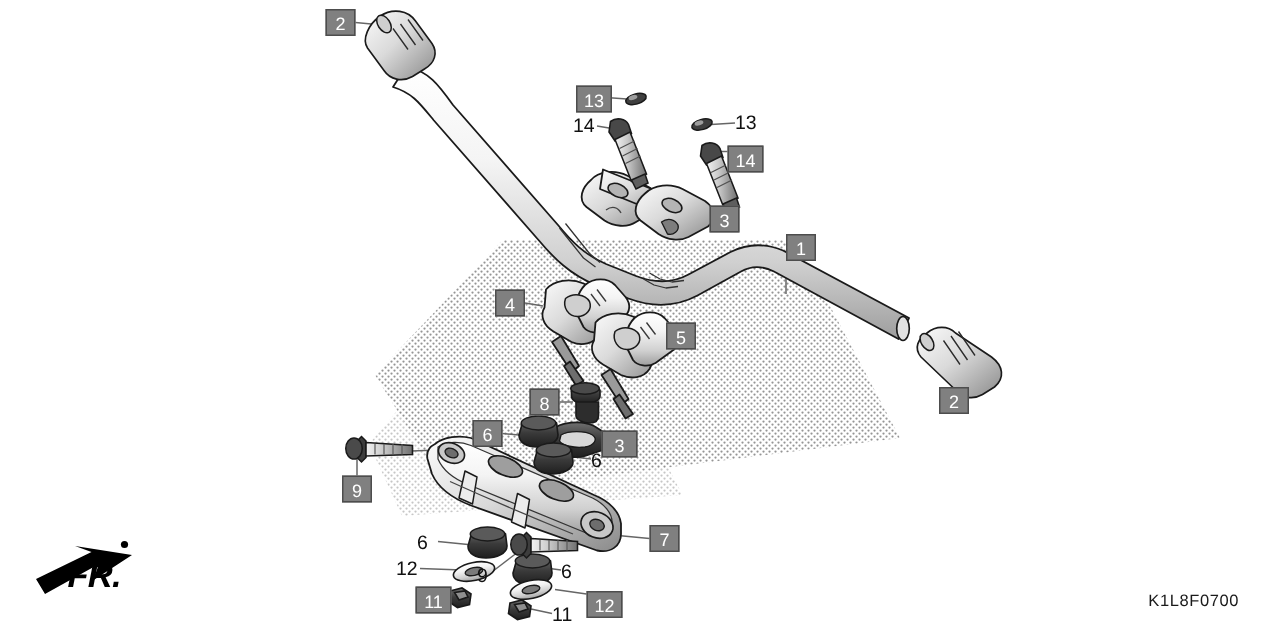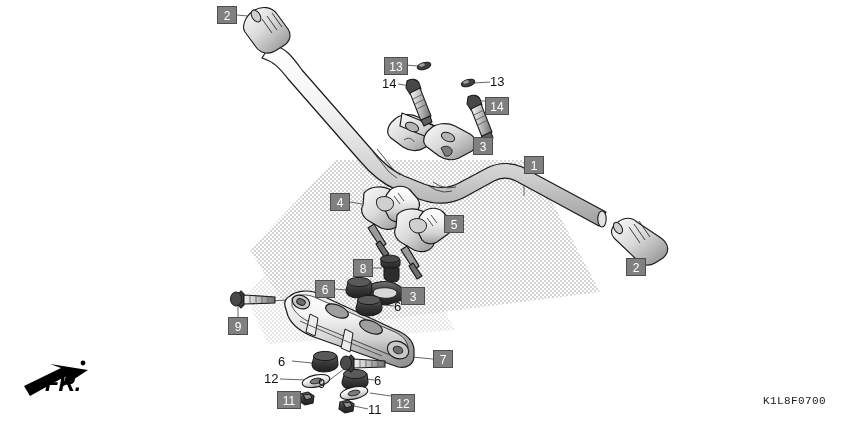--- a/index.html
+++ b/index.html
@@ -45,21 +45,21 @@
     font-size: 13px;
     line-height: 14px;
     text-align: center;
     user-select: none;
   }
   #part-code {
     position: absolute;
     right: 16px;
     bottom: 14px;
     color: #1a1a1a;
-    font-family: Liberation Mono, monospace;
+    font-family: Liberation Sans, sans-serif;
     font-size: 11px;
     letter-spacing: 0.4px;
   }
   #fr-label {
     position: absolute;
     left: 45px;
     top: 370px;
     color: #000000;
     font-family: "Liberation Sans", sans-serif;
     font-weight: bold;

